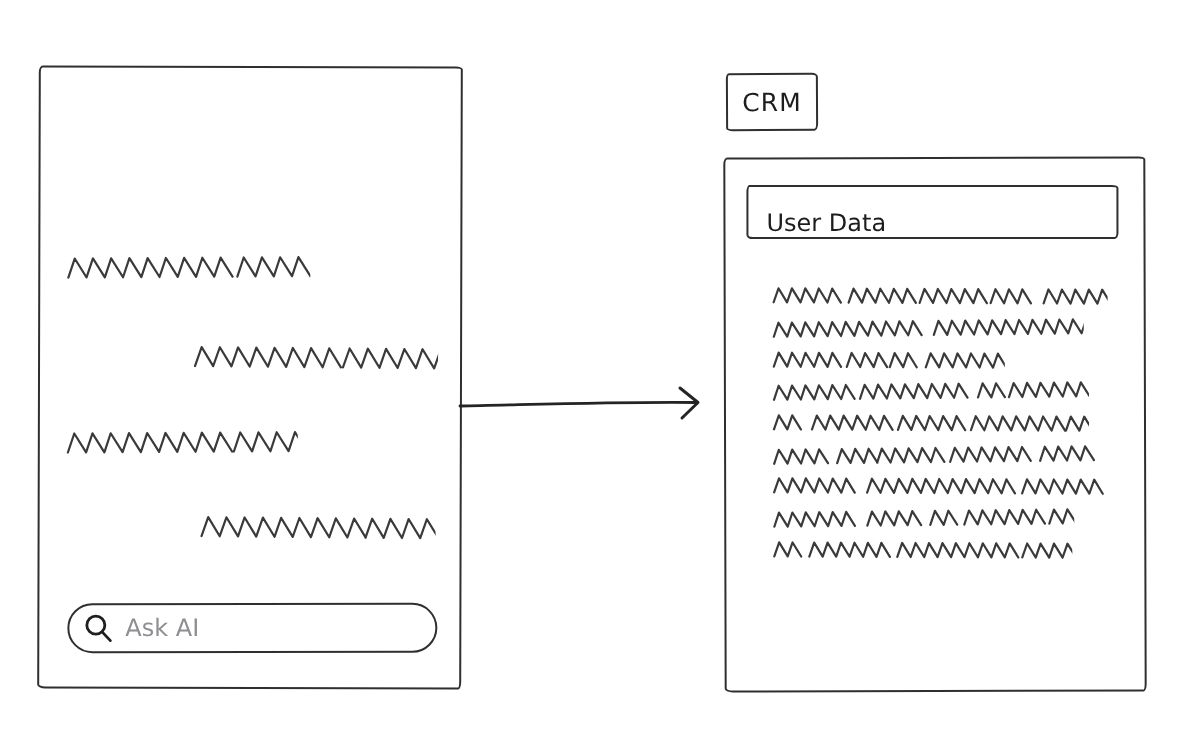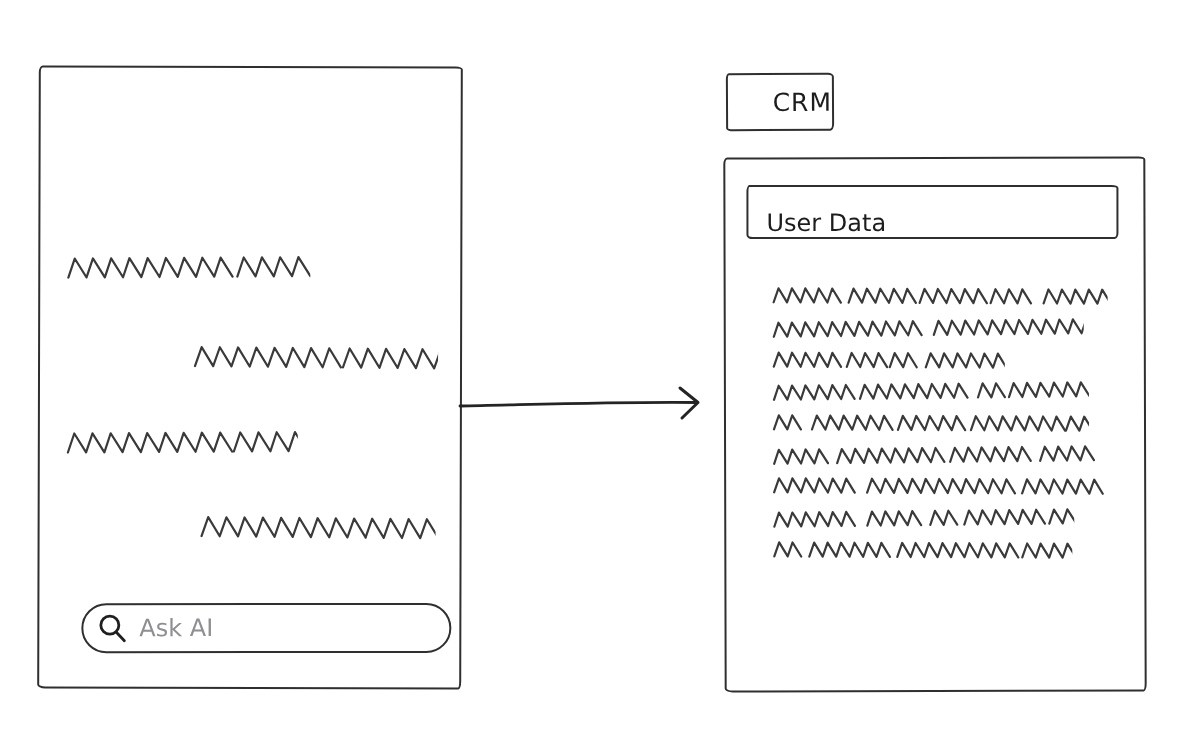--- a/index.html
+++ b/index.html
@@ -15,37 +15,36 @@
   }
   .chat-panel{left:38px;top:66px;width:420px;height:619px;transform:rotate(0.15deg);}
   .scribble{position:absolute;line-height:0;}
   .scribble:nth-of-type(odd){transform:rotate(-0.5deg);}
   .scribble:nth-of-type(even){transform:rotate(0.4deg);}
   .msg-left0{left:26px;top:188px;}
   .msg-right0{right:22px;top:278px;}
   .msg-left1{left:26px;top:363px;}
   .msg-right1{right:24px;top:448px;}
   .ask-ai-bar{
-    position:absolute;left:42px;top:535px;width:370px;height:50px;
+    position:absolute;left:28px;top:535px;width:370px;height:50px;
     border:2.6px solid #2f2f2f;border-radius:26px;
     display:flex;align-items:center;gap:10px;padding:0 14px;box-sizing:border-box;
     background:#fff;transform:rotate(-0.2deg);
   }
   .ask-ai-input{
     border:none;outline:none;flex:1;font-family:inherit;
     font-size:24px;color:#4a4a4f;background:transparent;min-width:0;
   }
   .ask-ai-input::placeholder{color:#8e8e93;opacity:1;}
   .flow-arrow{position:absolute;left:456px;top:381px;}
   .crm-tag{
     left:726px;top:73px;width:88px;height:54px;
-    display:flex;align-items:center;justify-content:flex-end;
+    display:flex;align-items:center;justify-content:center;
     font-size:25px;letter-spacing:1px;transform:rotate(-0.3deg);
     border-radius:3px 6px 4px 7px / 6px 4px 7px 3px;
-    padding-left:16px;
   }
   .crm-panel{left:724px;top:157px;width:418px;height:531px;transform:rotate(-0.15deg);}
   .user-data-header{
     position:absolute;left:21px;top:26px;width:372px;height:54px;
     border:2.4px solid #2f2f2f;background:#fff;
     display:flex;align-items:flex-end;padding-left:18px;box-sizing:border-box;
     font-size:24px;border-radius:3px 7px 4px 6px / 7px 3px 6px 4px;
     transform:rotate(0.12deg);
   }
   .crm-line0{left:46px;top:128px;}

